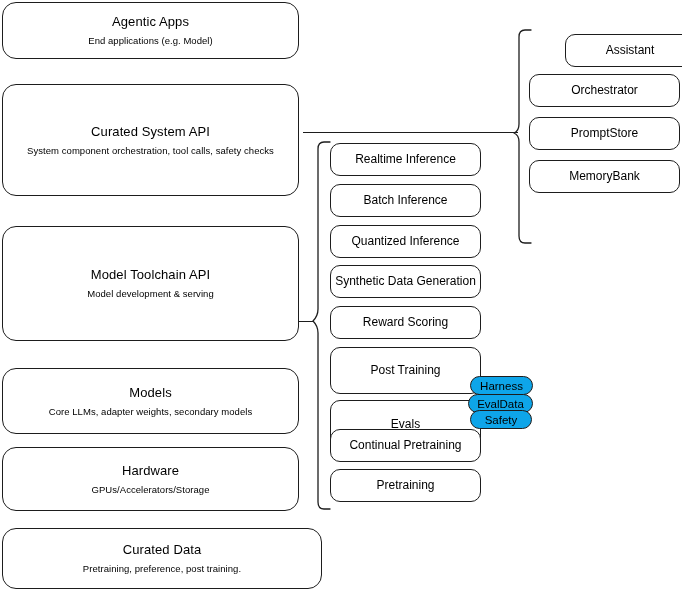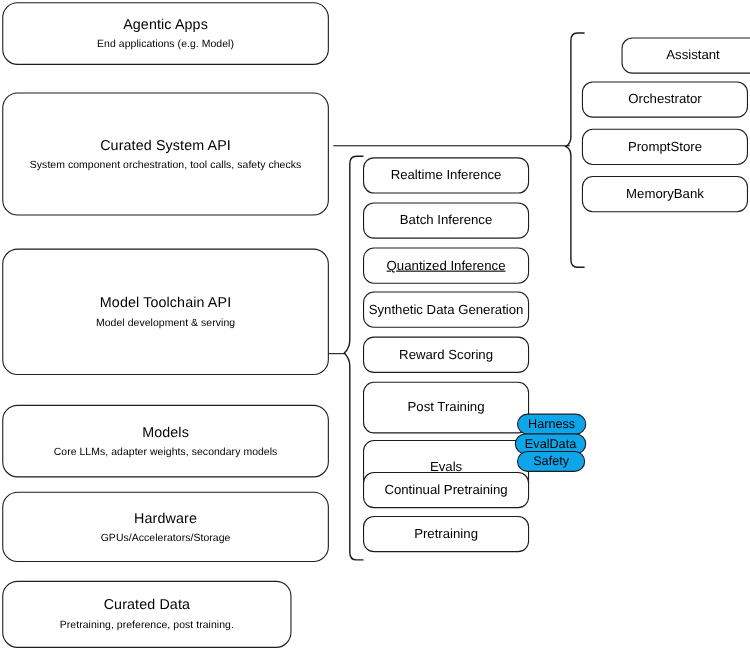--- a/index.html
+++ b/index.html
@@ -100,21 +100,21 @@
   <div class="box layer-box" style="left:2px; top:368px; width:297px; height:66px;">
     <div class="layer-title">Models</div>
     <div class="layer-sub">Core LLMs, adapter weights, secondary models</div>
   </div>
 
   <div class="box layer-box" style="left:2px; top:447px; width:297px; height:64px;">
     <div class="layer-title">Hardware</div>
     <div class="layer-sub">GPUs/Accelerators/Storage</div>
   </div>
 
-  <div class="box layer-box" style="left:2px; top:528px; width:263px; height:61px;">
+  <div class="box layer-box" style="left:2px; top:528px; width:320px; height:61px;">
     <div class="layer-title">Curated Data</div>
     <div class="layer-sub">Pretraining, preference, post training.</div>
   </div>
 
   <div class="connector-line" style="left:303px; top:132px; width:215px;"></div>
 
   <div class="connector-line" style="left:299px; top:321px; width:15px;"></div>
 
   <svg class="brace" style="left:312px; top:140px;" width="20" height="380" viewBox="0 0 20 380">
     <path d="M 18 2 L 12 2 Q 6 2 6 9 L 6 169 Q 6 176 1 181 Q 6 186 6 193 L 6 362 Q 6 369 12 369 L 18 369"></path>
@@ -125,21 +125,21 @@
   </svg>
 
   <div class="box cap-box" style="left:330px; top:143px; width:151px; height:33px;">
     <span>Realtime Inference</span>
   </div>
 
   <div class="box cap-box" style="left:330px; top:184px; width:151px; height:33px;">
     <span>Batch Inference</span>
   </div>
 
-  <div class="box cap-box" style="left:330px; top:225px; width:151px; height:33px;text-decoration:underline;">
+  <div class="box cap-box" style="left:330px; top:225px; width:151px; height:33px;">
     <span>Quantized Inference</span>
   </div>
 
   <div class="box cap-box" style="left:330px; top:265px; width:151px; height:33px;">
     <span>Synthetic Data Generation</span>
   </div>
 
   <div class="box cap-box" style="left:330px; top:306px; width:151px; height:33px;">
     <span>Reward Scoring</span>
   </div>

